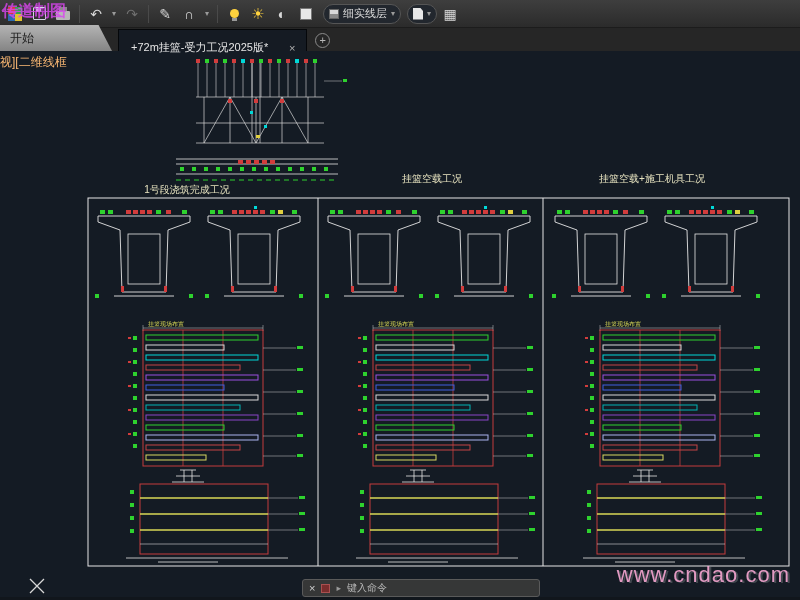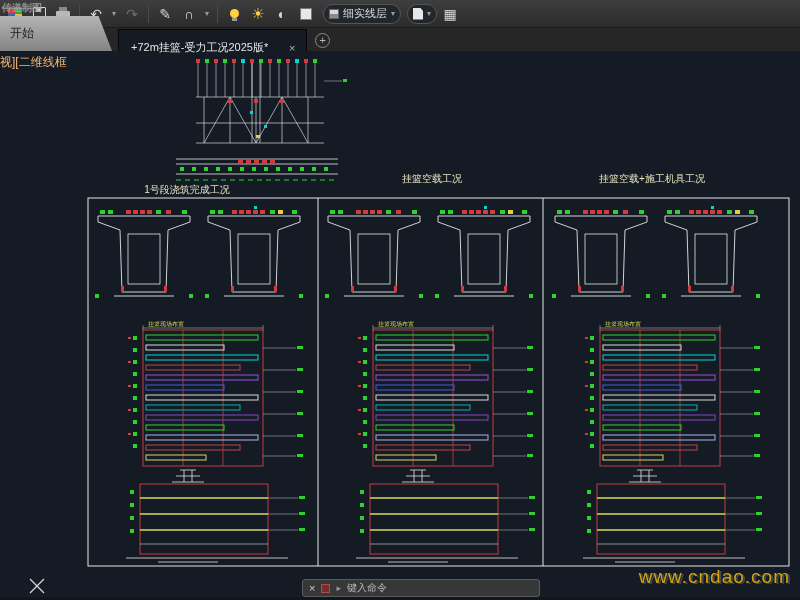--- a/index.html
+++ b/index.html
@@ -30,38 +30,38 @@
   .combo { height:20px; background:#22272e; border:1px solid #555; border-radius:10px;
     display:flex; align-items:center; gap:4px; padding:0 5px; margin-left:4px; }
   .combo .lyr { width:10px; height:10px; background:linear-gradient(#d8d8d8 45%, #8a8a8a 55%); border:1px solid #666; }
   .combo .val { color:#dcdcdc; font-size:11px; white-space:nowrap; }
   .combo .crt { color:#9a9a9a; font-size:8px; }
   .page { width:10px; height:12px; background:#e8e8e8; clip-path:polygon(0 0,70% 0,100% 30%,100% 100%,0 100%); }
 
   
   .tabbar { position:absolute; left:0; top:28px; width:800px; height:23px;
     background:#262626; display:flex; align-items:flex-end; z-index:30; }
-  .tab-start { width:112px; height:35px; background:linear-gradient(#b4b4b4,#848484);
+  .tab-start { width:112px; height:26px; background:linear-gradient(#b4b4b4,#848484);
     clip-path:polygon(0 0,88% 0,100% 100%,0 100%); color:#1d1d1d; font-size:12px;
     display:flex; align-items:center; padding-left:10px; }
   .tab-active { height:22px; background:#151b23; border:1px solid #05070a; border-bottom:none;
     color:#e6e6e6; font-size:11px; display:flex; align-items:center; gap:18px;
     padding:14px 8px 0 12px; margin-left:6px; }
   .tab-close { color:#b0b0b0; font-size:11px; width:12px; text-align:center; }
   .tab-new { width:15px; height:15px; border:1px solid #8a8a8a; border-radius:50%;
     color:#b8b8b8; font-size:11px; line-height:13px; text-align:center; margin:0 0 3px 8px; }
 
   
   .canvas { position:absolute; left:0; top:51px; width:800px; height:549px; background:#141b24; }
   .vp-label { position:absolute; left:0; top:3px; color:#fdba74; font-size:12px; z-index:5; }
   svg.draw { position:absolute; left:0; top:0; }
 
-  .wm-logo { position:absolute; left:2px; top:1px; color:#a3a3a3; font-size:10px; font-weight:bold;
+  .wm-logo { position:absolute; left:2px; top:1px; color:#d946ef; font-size:16px; font-weight:bold;
     opacity:.8; filter:blur(.4px); z-index:40; text-decoration:line-through; }
-  .wm-site { position:absolute; right:10px; bottom:12px; color:#eab308; font-size:19px;
+  .wm-site { position:absolute; right:10px; bottom:12px; color:#f9a8d4; font-size:22px;
     letter-spacing:1px; opacity:.9; text-shadow:2px 1px 0 rgba(255,255,255,.22); z-index:6; }
 
   
   .cmd { position:absolute; left:302px; bottom:3px; width:238px; height:18px;
     background:rgba(58,58,58,.92); border:1px solid #5a5a5a; border-radius:3px;
     display:flex; align-items:center; gap:6px; padding:0 6px; z-index:20; }
   .cmd .x { color:#cfcfcf; font-size:11px; }
   .cmd .chip { width:9px; height:9px; background:#7a2d2d; border:1px solid #a85050; }
   .cmd .arr { color:#9a9a9a; font-size:9px; }
   .cmd .prompt { color:#b8b8b8; font-size:10px;text-align:center; }

